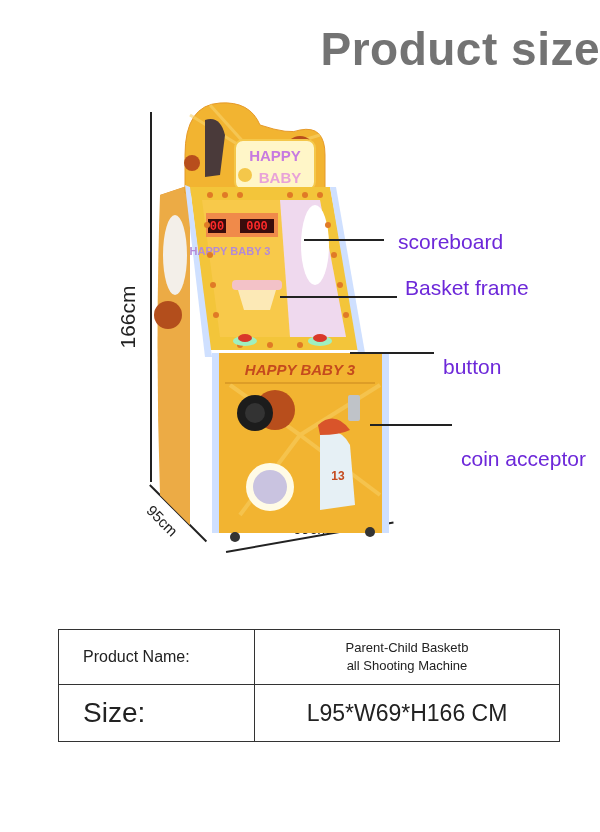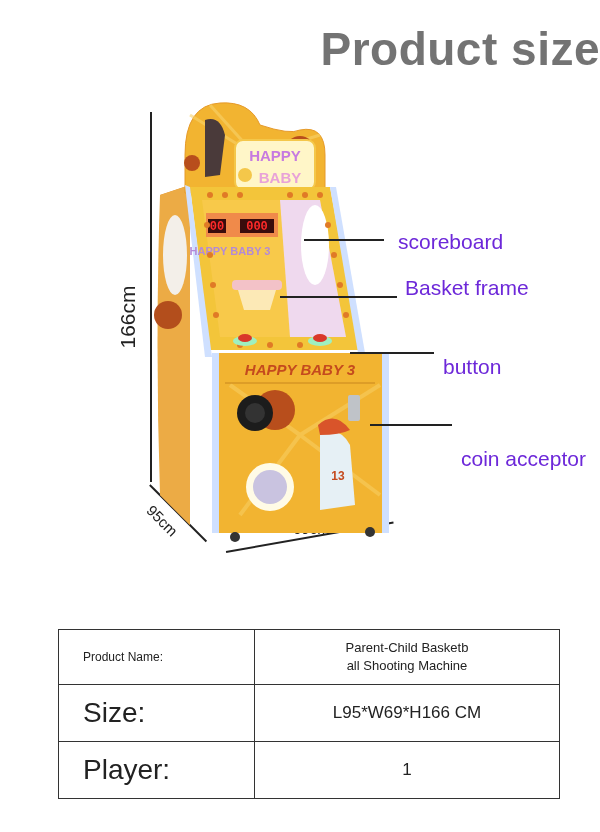--- a/index.html
+++ b/index.html
@@ -4,25 +4,25 @@
 <style>
   html, body { margin:0; padding:0; background:#ffffff; }
   body { width:600px; height:832px; position:relative; overflow:hidden; font-family:"Liberation Sans", sans-serif; color:#111; }
   .title { position:absolute; left:0; top:22px; width:600px; text-align:right; font-weight:bold; font-size:46px; color:#737373; letter-spacing:0.5px; }
   .dim-line { position:absolute; background:#222; }
   .dim-label { position:absolute; font-size:15px; color:#222; }
   .callout-line { position:absolute; height:1.5px; background:#222; }
   .callout-label { position:absolute; font-size:21px; color:#6d28d9; white-space:nowrap; }
   .machine { position:absolute; left:150px; top:95px; width:260px; height:460px; }
   table.spec { position:absolute; left:58px; top:629px; width:502px; border-collapse:collapse; }
-  table.spec td { border:1.5px solid #333; height:54px; font-size:17px; color:#222; }
+  table.spec td { border:1.5px solid #333; height:54px; font-size:23px; color:#222; }
   table.spec td.k { width:170px; padding-left:24px; }
   table.spec td.v { text-align:center; }
   table.spec tr:first-child td { height:52px; }
-  table.spec tr:first-child td.k { font-size:12px; }
+  table.spec tr:first-child td.k { font-size:16px; }
   table.spec tr:first-child td.v { font-size:13px; line-height:18px; }
   table.spec tr.big td.k { font-size:28px; }
 </style>
 </head>
 <body>
 
 <div class="title">Product size</div>
 
 <div class="dim-line" style="left:150px; top:112px; width:1.5px; height:370px;"></div>
 <div class="dim-label" style="left:96px; top:305px; font-size:21px; transform:rotate(-90deg); transform-origin:center;">166cm</div>
@@ -140,18 +140,14 @@
     <td class="k">Product Name:</td>
     <td class="v">
       <div>Parent-Child Basketb</div>
       <div>all Shooting Machine</div>
     </td>
   </tr>
   <tr class="big">
     <td class="k">Size:</td>
     <td class="v">L95*W69*H166 CM</td>
   </tr>
-  <tr class="big">
-    <td class="k">Player:</td>
-    <td class="v">1</td>
-  </tr>
 </tbody>
   </table>
 
 </body></html>

